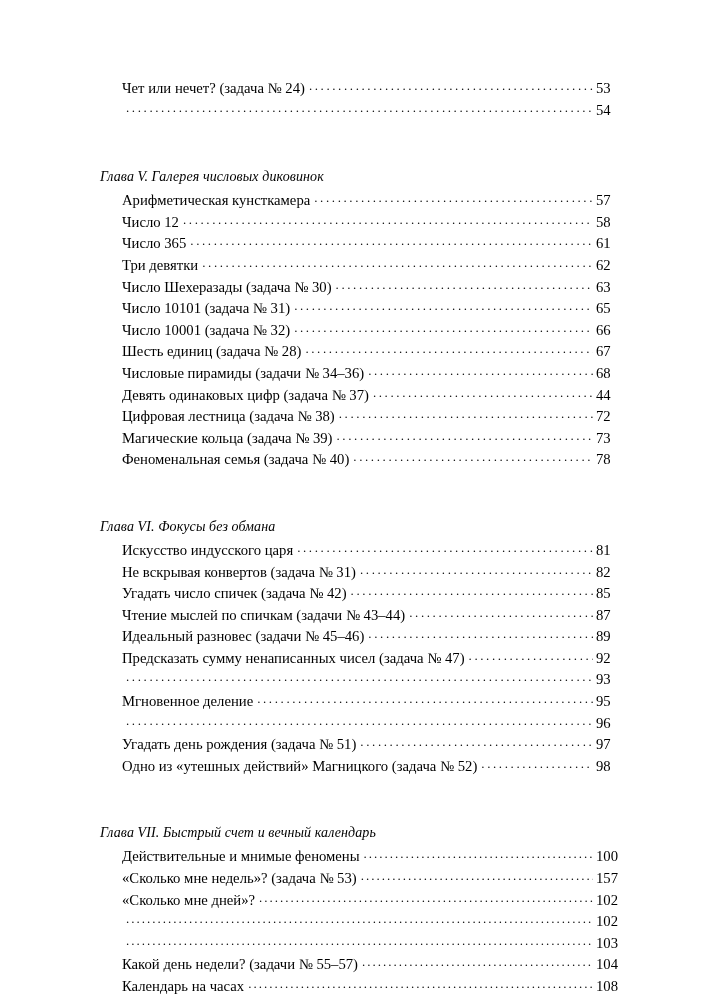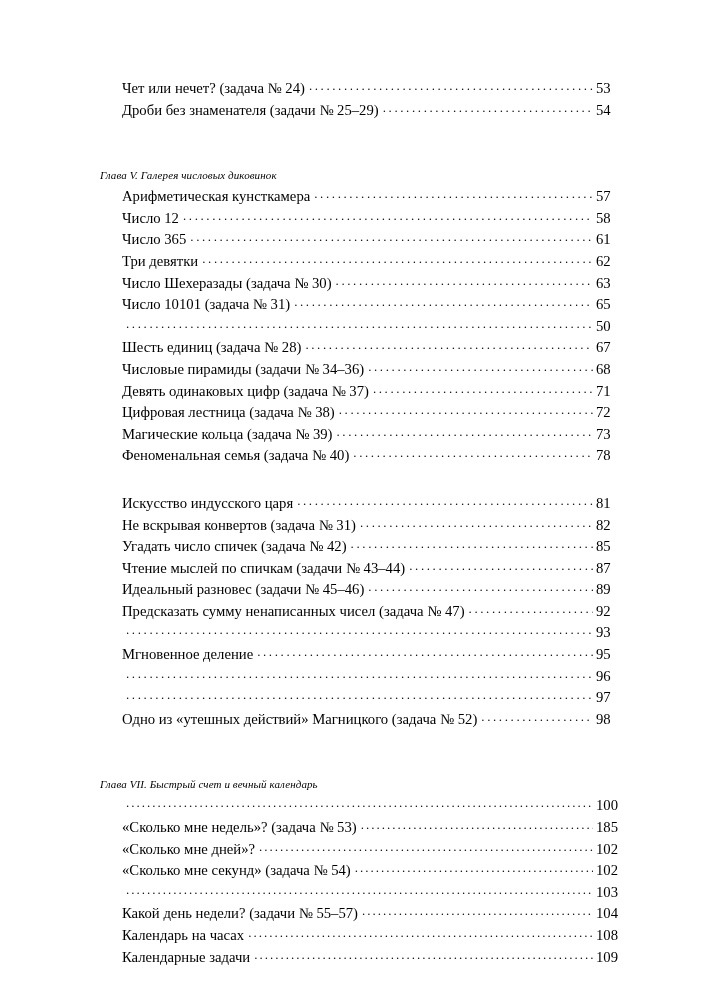--- a/index.html
+++ b/index.html
@@ -26,21 +26,21 @@
     margin: 0 86px 0 100px;
   }
   .chapter {
     margin-top: 26px;
   }
   .chapter:first-child {
     margin-top: 0;
   }
   .chapter-title {
     font-style: italic;
-    font-size: 11px;
+    font-size: 14px;
     letter-spacing: 0.1px;
     margin-bottom: 5px;
     white-space: nowrap;
     margin-top: 48px;
   }
   .entry {
     display: flex;
     align-items: baseline;
     font-size: 14.7px;
     line-height: 20.6px;
@@ -75,21 +75,20 @@
 
 <div id="toc">
   <div class="toc-inner">
       <div class="chapter">
         <div class="entry">
           <span class="label">Чет или нечет? (задача № 24)</span>
           <span class="dots">.........................................................................................</span>
           <span class="page">53</span>
         </div>
         <div class="entry">
-          <span class="label">Дроби без знаменателя (задачи № 25–29)</span>
           <span class="dots">.........................................................................................</span>
           <span class="page">54</span>
         </div>
       </div>
       <div class="chapter">
         <div class="chapter-title">Глава V. Галерея числовых диковинок</div>
         <div class="entry">
           <span class="label">Арифметическая кунсткамера</span>
           <span class="dots">.........................................................................................</span>
           <span class="page">57</span>
@@ -113,55 +112,57 @@
           <span class="label">Число Шехеразады (задача № 30)</span>
           <span class="dots">.........................................................................................</span>
           <span class="page">63</span>
         </div>
         <div class="entry">
           <span class="label">Число 10101 (задача № 31)</span>
           <span class="dots">.........................................................................................</span>
           <span class="page">65</span>
         </div>
         <div class="entry">
-          <span class="dots">.........................................................................................</span>
-          <span class="page">50</span>
+          <span class="label">Число 10001 (задача № 32)</span>
+          <span class="dots">.........................................................................................</span>
+          <span class="page">66</span>
         </div>
         <div class="entry">
           <span class="label">Шесть единиц (задача № 28)</span>
           <span class="dots">.........................................................................................</span>
           <span class="page">67</span>
         </div>
         <div class="entry">
           <span class="label">Числовые пирамиды (задачи № 34–36)</span>
           <span class="dots">.........................................................................................</span>
           <span class="page">68</span>
         </div>
         <div class="entry">
           <span class="label">Девять одинаковых цифр (задача № 37)</span>
           <span class="dots">.........................................................................................</span>
-          <span class="page">71</span>
+          <span class="page">44</span>
         </div>
         <div class="entry">
           <span class="label">Цифровая лестница (задача № 38)</span>
           <span class="dots">.........................................................................................</span>
           <span class="page">72</span>
         </div>
         <div class="entry">
           <span class="label">Магические кольца (задача № 39)</span>
           <span class="dots">.........................................................................................</span>
           <span class="page">73</span>
         </div>
         <div class="entry">
           <span class="label">Феноменальная семья (задача № 40)</span>
           <span class="dots">.........................................................................................</span>
           <span class="page">78</span>
         </div>
       </div>
       <div class="chapter">
+        <div class="chapter-title">Глава VI. Фокусы без обмана</div>
         <div class="entry">
           <span class="label">Искусство индусского царя</span>
           <span class="dots">.........................................................................................</span>
           <span class="page">81</span>
         </div>
         <div class="entry">
           <span class="label">Не вскрывая конвертов (задача № 31)</span>
           <span class="dots">.........................................................................................</span>
           <span class="page">82</span>
         </div>
@@ -192,47 +193,48 @@
         <div class="entry">
           <span class="label">Мгновенное деление</span>
           <span class="dots">.........................................................................................</span>
           <span class="page">95</span>
         </div>
         <div class="entry">
           <span class="dots">.........................................................................................</span>
           <span class="page">96</span>
         </div>
         <div class="entry">
+          <span class="label">Угадать день рождения (задача № 51)</span>
           <span class="dots">.........................................................................................</span>
           <span class="page">97</span>
         </div>
         <div class="entry">
           <span class="label">Одно из «утешных действий» Магницкого (задача № 52)</span>
           <span class="dots">.........................................................................................</span>
           <span class="page">98</span>
         </div>
       </div>
       <div class="chapter">
         <div class="chapter-title">Глава VII. Быстрый счет и вечный календарь</div>
         <div class="entry tight">
+          <span class="label">Действительные и мнимые феномены</span>
           <span class="dots">.........................................................................................</span>
           <span class="page">100</span>
         </div>
         <div class="entry tight">
           <span class="label">«Сколько мне недель»? (задача № 53)</span>
           <span class="dots">.........................................................................................</span>
-          <span class="page">185</span>
+          <span class="page">157</span>
         </div>
         <div class="entry tight">
           <span class="label">«Сколько мне дней»?</span>
           <span class="dots">.........................................................................................</span>
           <span class="page">102</span>
         </div>
         <div class="entry tight">
-          <span class="label">«Сколько мне секунд» (задача № 54)</span>
           <span class="dots">.........................................................................................</span>
           <span class="page">102</span>
         </div>
         <div class="entry tight">
           <span class="dots">.........................................................................................</span>
           <span class="page">103</span>
         </div>
         <div class="entry tight">
           <span class="label">Какой день недели? (задачи № 55–57)</span>
           <span class="dots">.........................................................................................</span>

